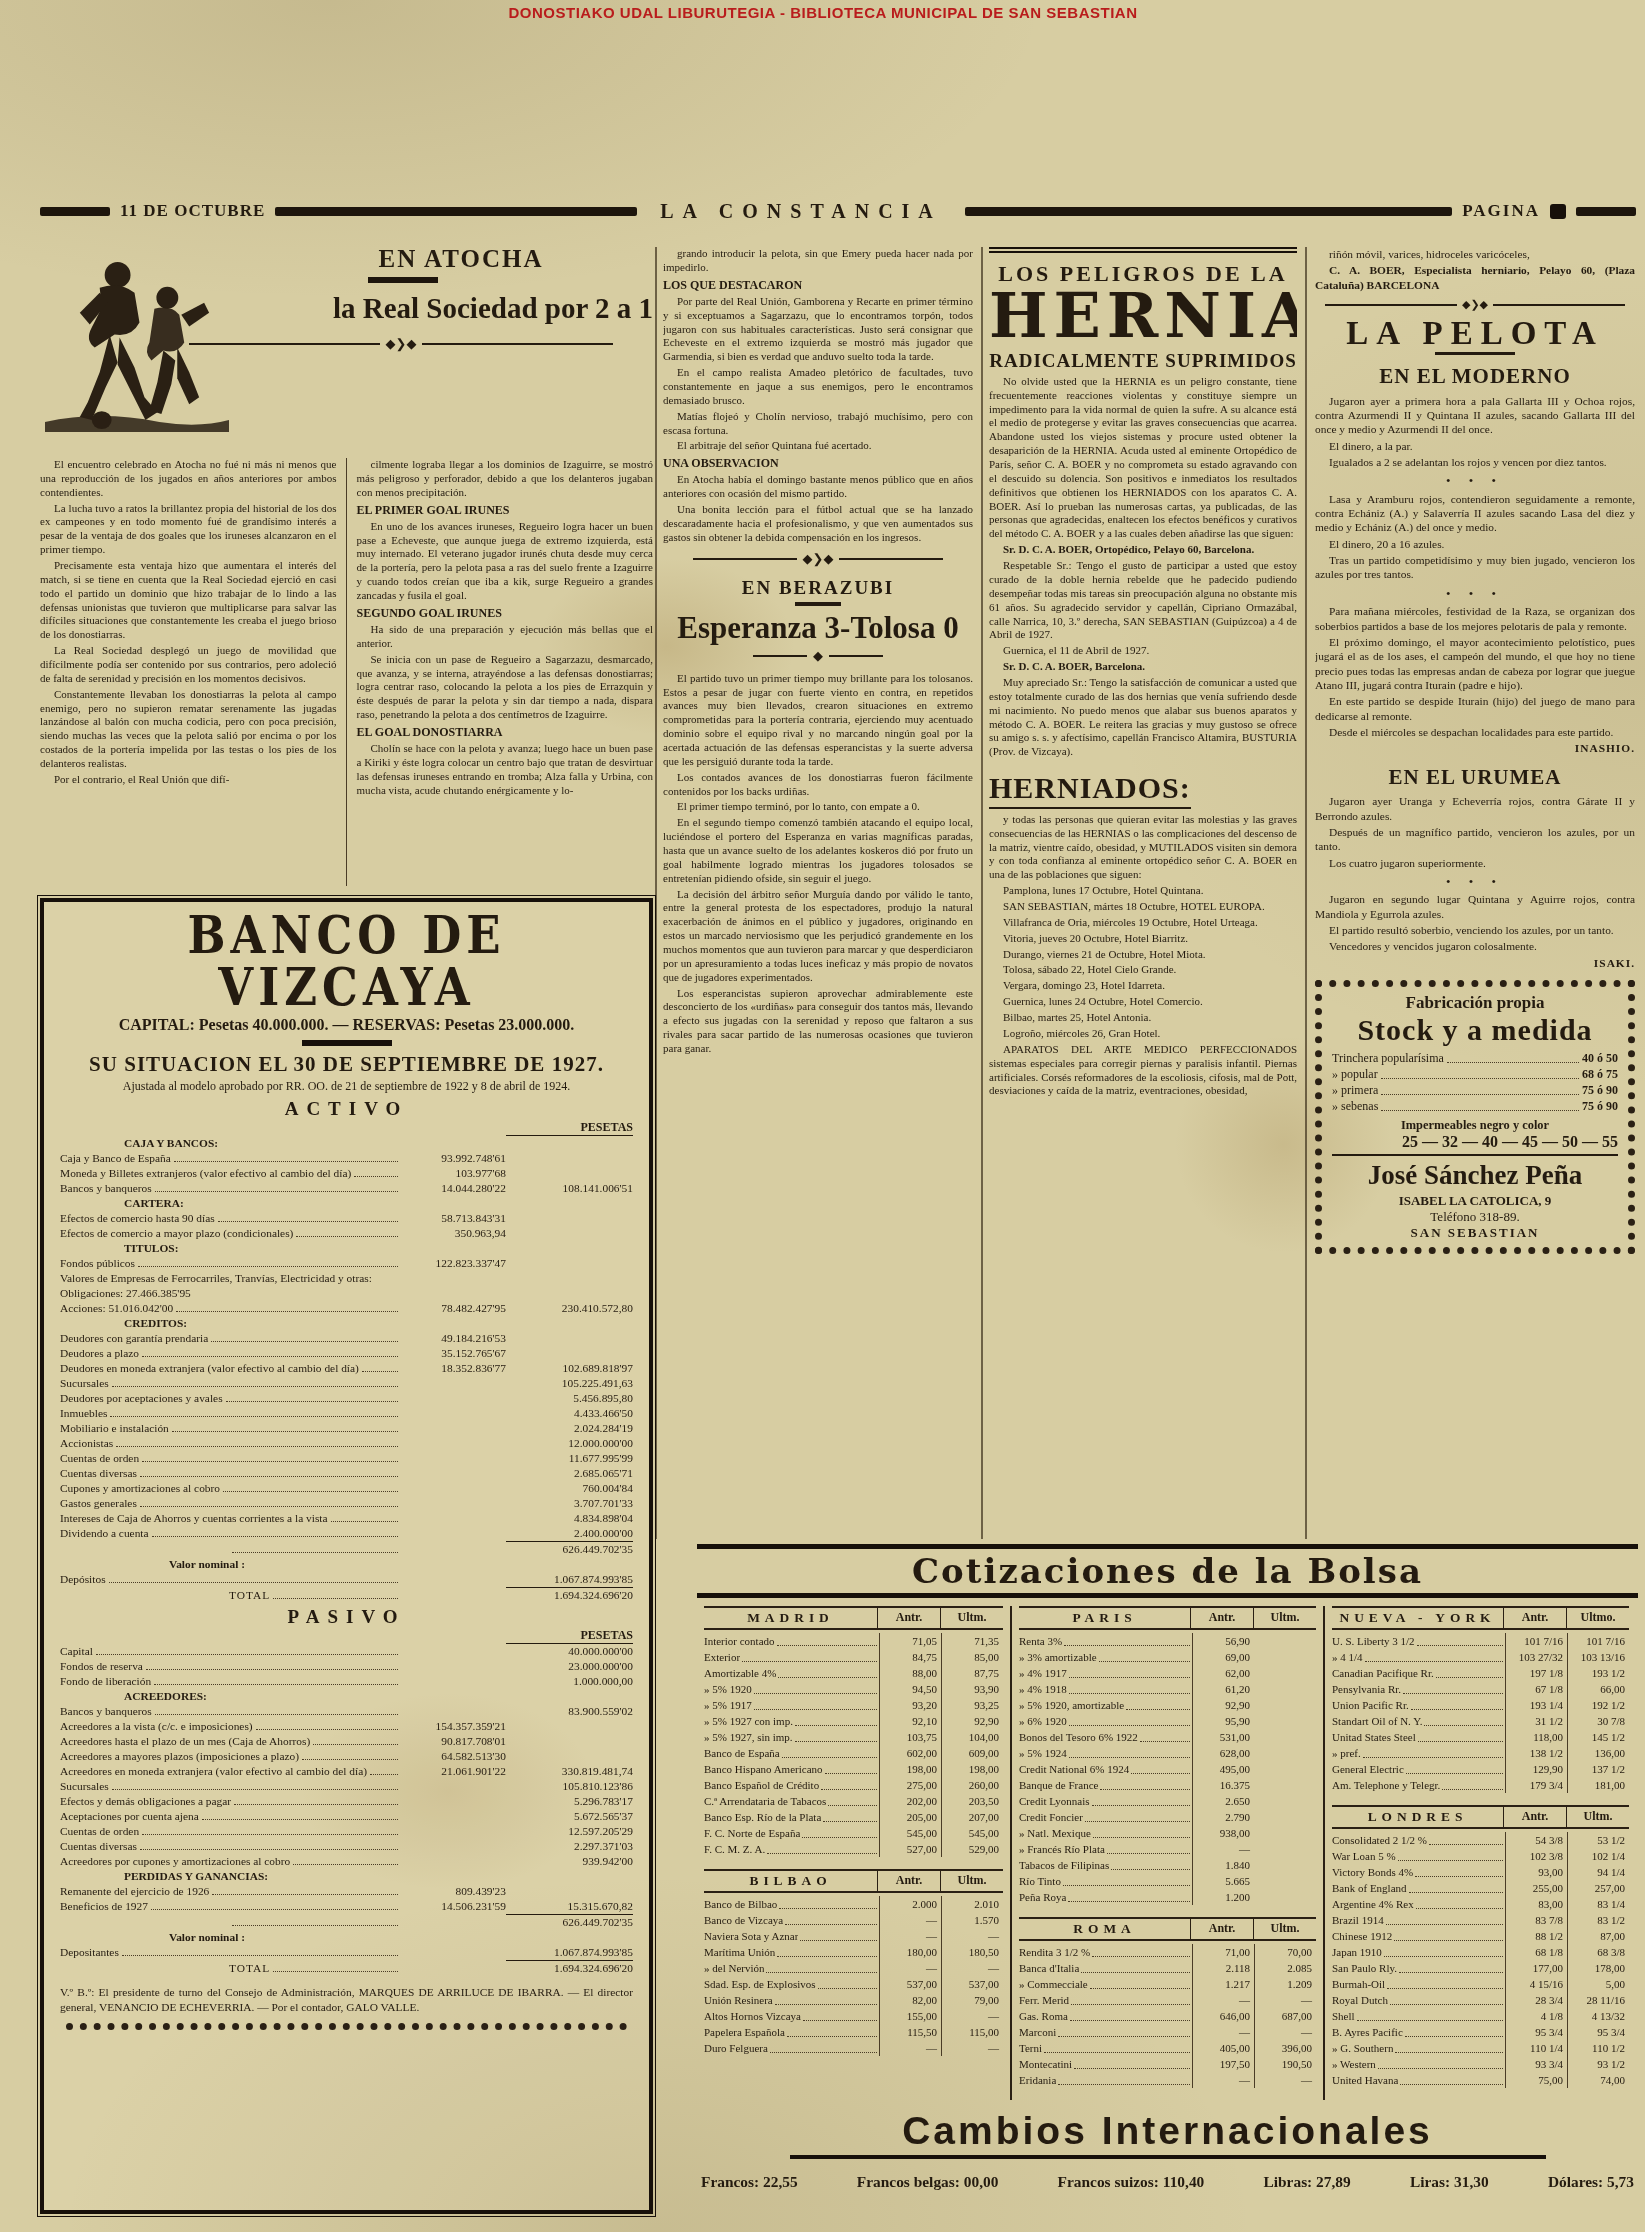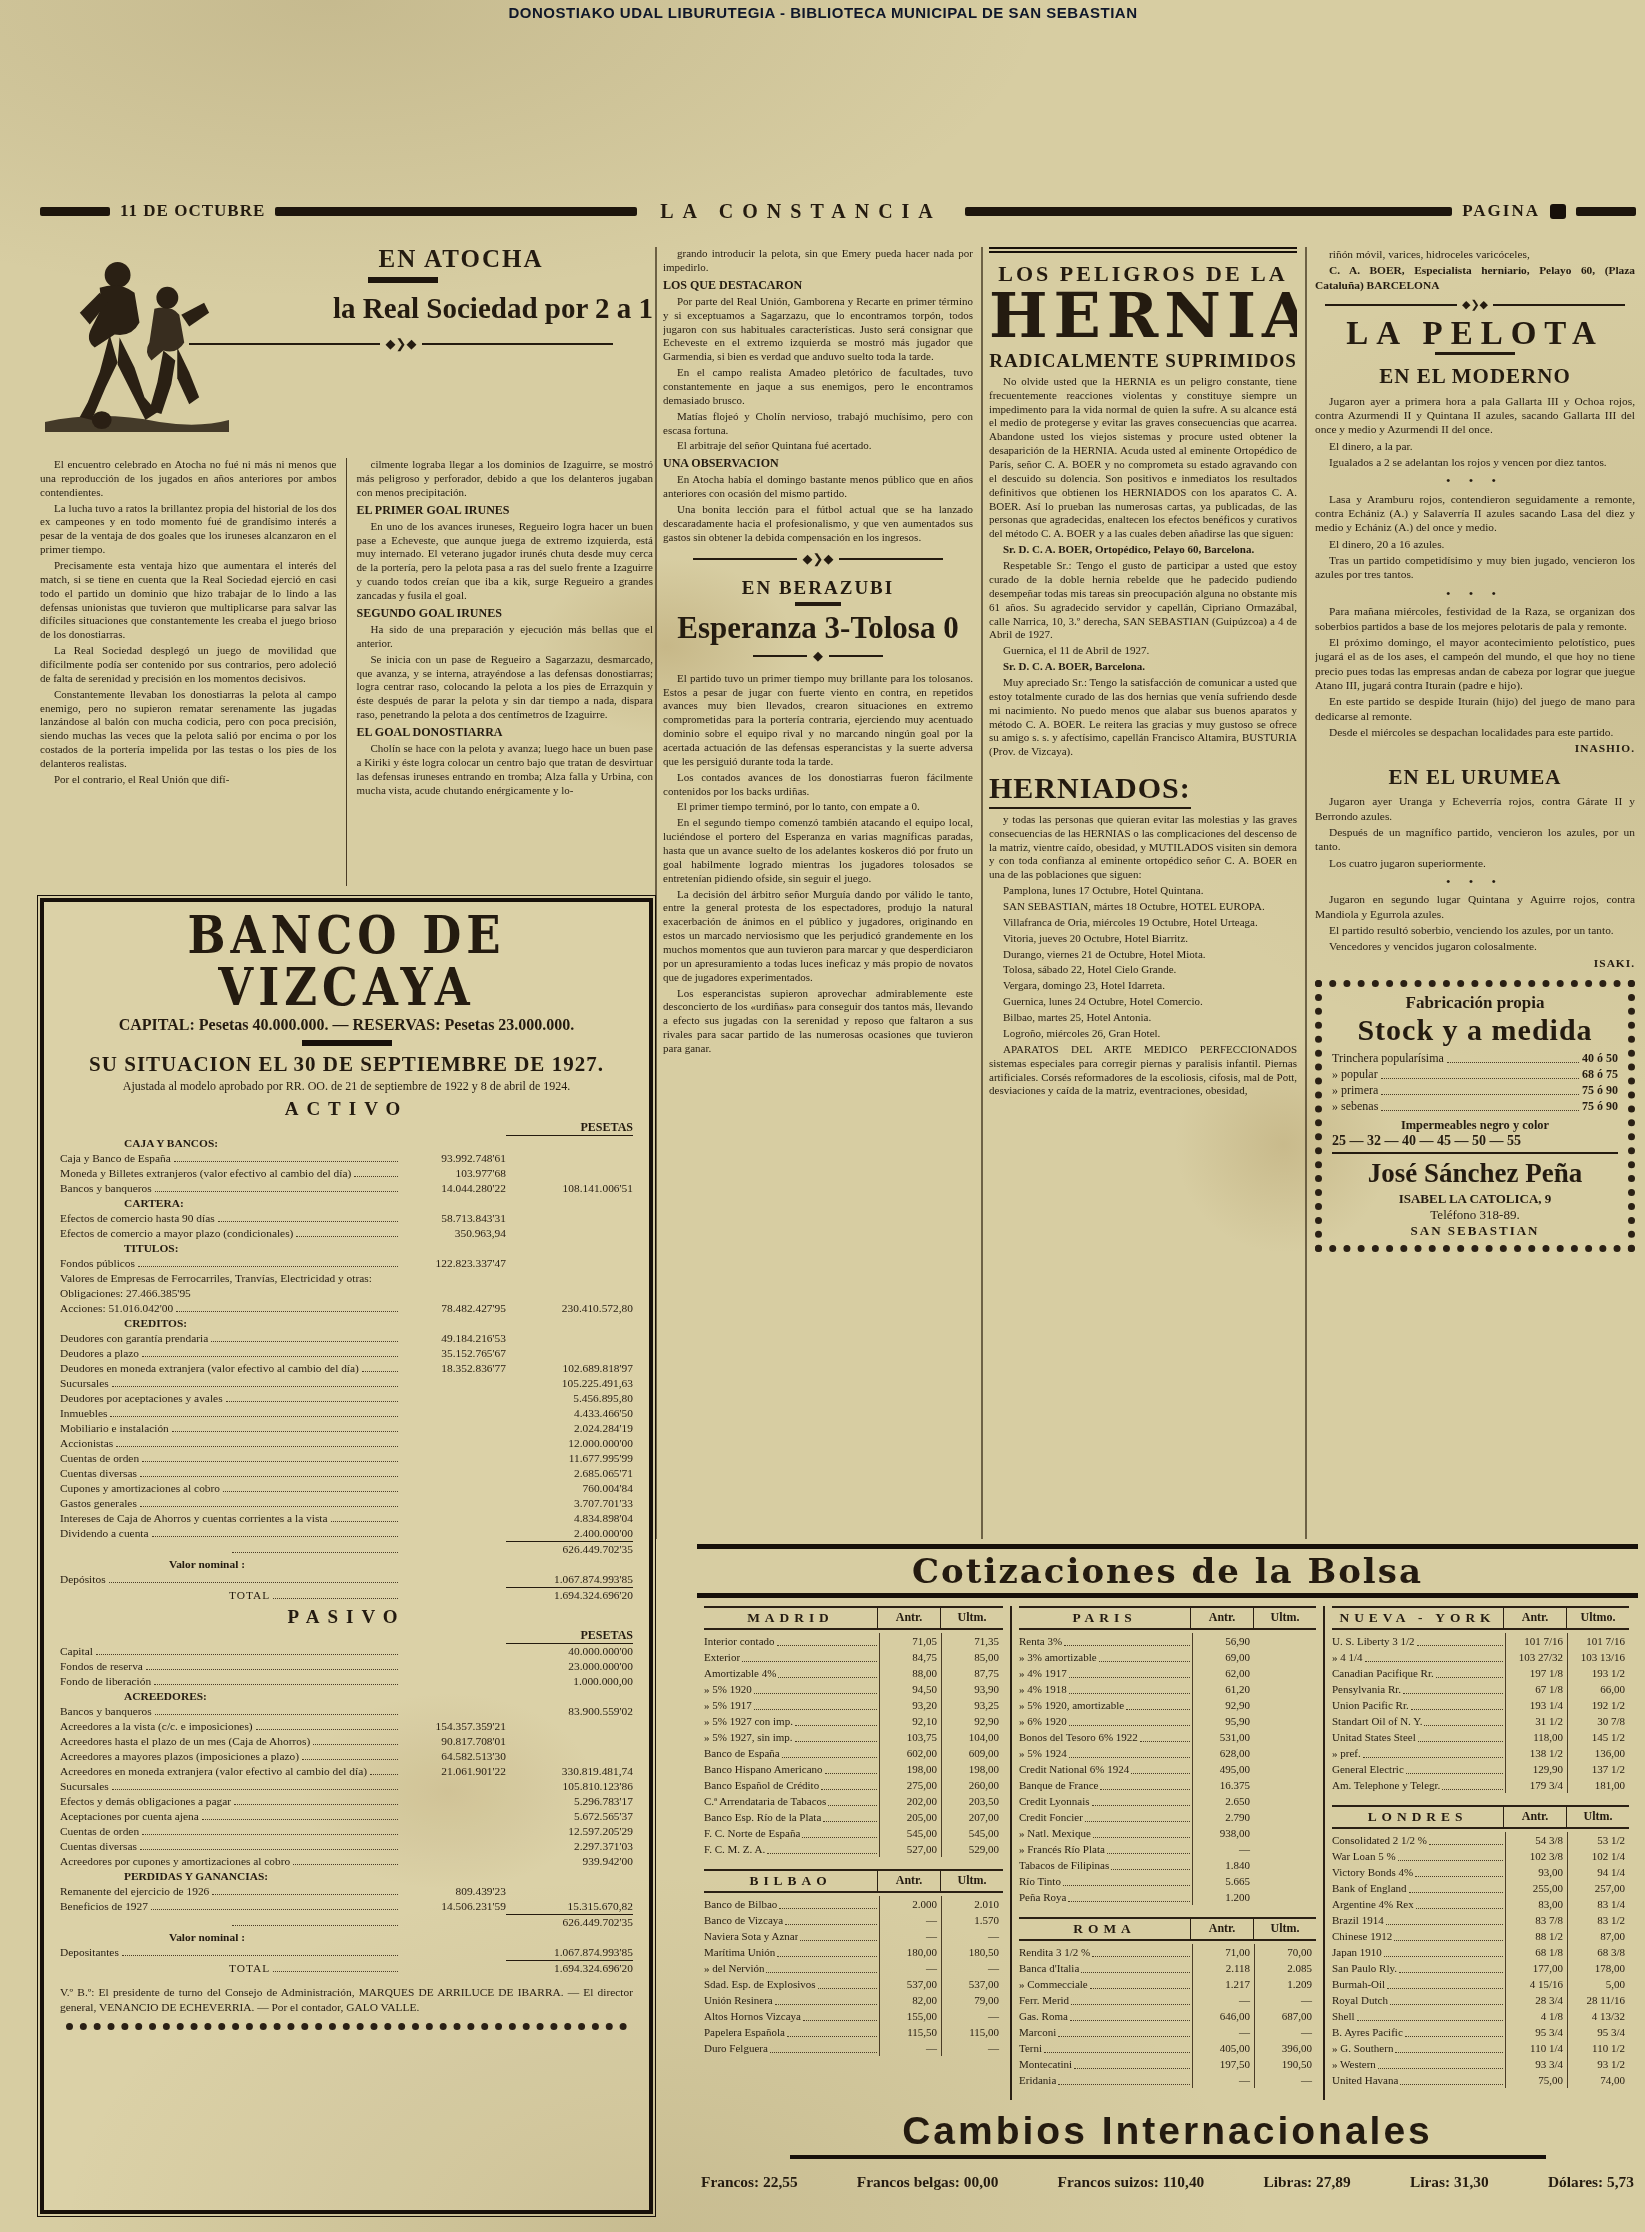--- a/index.html
+++ b/index.html
@@ -15,21 +15,21 @@
       radial-gradient(896px 697px at 100% 30%, rgba(130,110,60,.14), transparent 60%),
       radial-gradient(995px 597px at 40% 100%, rgba(120,100,55,.16), transparent 60%);
   }
   .stain{position:absolute;border-radius:50%;pointer-events:none;}
   .s1{left:537px;top:557px;width:259px;height:179px;background:radial-gradient(rgba(150,120,60,.25),transparent 70%);}
   .s2{left:1174px;top:1035px;width:219px;height:219px;background:radial-gradient(rgba(150,120,60,.22),transparent 70%);}
   .s3{left:299px;top:1692px;width:299px;height:199px;background:radial-gradient(rgba(150,120,60,.18),transparent 70%);}
 
   .stamp{position:absolute;top:4px;left:0;right:0;text-align:center;
     font-family:"Liberation Sans",sans-serif;font-weight:bold;font-size:15px;
-    color:#0f172a;letter-spacing:0.5px;}
+    color:#b91c1c;letter-spacing:0.5px;}
 
   
   .masthead{position:absolute;top:189px;left:40px;width:1596px;height:44px;display:flex;align-items:center;}
   .bar{height:9px;background:#1d150c;border-radius:2px;}
   .mh-left{display:flex;align-items:center;width:597px;}
   .mh-date{font-weight:bold;font-size:17px;margin:0 10px;white-space:nowrap;letter-spacing:1px;}
   .mh-center{width:328px;text-align:center;font-weight:bold;font-size:20px;letter-spacing:9px;white-space:nowrap;}
   .mh-right{display:flex;align-items:center;flex:1;}
   .mh-page{font-weight:bold;font-size:17px;margin:0 10px;letter-spacing:2px;white-space:nowrap;}
   .blot{width:16px;height:15px;background:#17100a;border-radius:3px;margin-right:10px;}
@@ -107,21 +107,21 @@
 
   
   .sanchez{border:7px dotted #2a2014;margin-top:10px;padding:6px 10px;}
   .sz-l1{text-align:center;font-weight:bold;font-size:17px;}
   .sz-l2{text-align:center;font-weight:bold;font-size:30px;letter-spacing:1px;line-height:1.1;margin-bottom:4px;}
   .sz-row{display:flex;font-size:12px;line-height:16px;}
   .sz-row .l{white-space:nowrap;}
   .sz-row .dots{flex:1;border-bottom:1px dotted #4a3c26;margin:0 3px 3px;}
   .sz-row .v{white-space:nowrap;font-weight:bold;}
   .sz-imp{text-align:center;font-weight:bold;font-size:12.4px;margin-top:4px;}
-  .sz-vals{text-align:left;font-size:14px;font-weight:bold;border-bottom:2px solid #241b10;padding-bottom:3px;}
+  .sz-vals{text-align:right;font-size:16px;font-weight:bold;border-bottom:2px solid #241b10;padding-bottom:3px;}
   .sz-name{text-align:center;font-weight:bold;font-size:27px;margin-top:5px;line-height:1.05;}
   .sz-addr{text-align:center;font-weight:bold;font-size:13px;margin-top:3px;}
   .sz-tel,.sz-city{text-align:center;font-size:13px;}
   .sz-city{font-weight:bold;letter-spacing:2px;}
 
   
   .bolsa{position:absolute;left:697px;top:1544px;width:941px;}
   .bolsa-title{border-top:5px solid #17100a;border-bottom:5px solid #17100a;
     text-align:center;font-weight:bold;font-size:34px;letter-spacing:2px;padding:2px 0;
     font-family:"DejaVu Serif","Liberation Serif",serif;}

